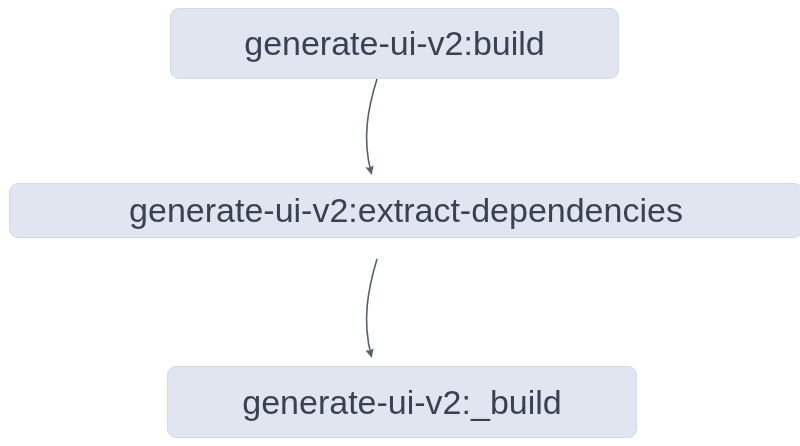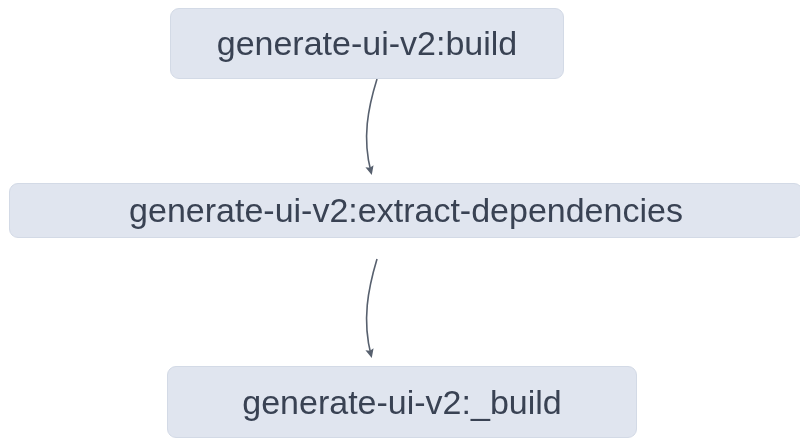--- a/index.html
+++ b/index.html
@@ -36,21 +36,21 @@
   .node-label {
     color: #394253;
     font-family: "Liberation Sans", sans-serif;
     font-weight: 400;
     white-space: nowrap;
     letter-spacing: 0px;
   }
   #node-build {
     left: 170px;
     top: 8px;
-    width: 394px;
+    width: 449px;
     height: 71px;
   }
   #node-build .node-label { font-size: 34px; }
 
   #node-extract {
     left: 9px;
     top: 183px;
     width: 794px;
     height: 55px;
   }

